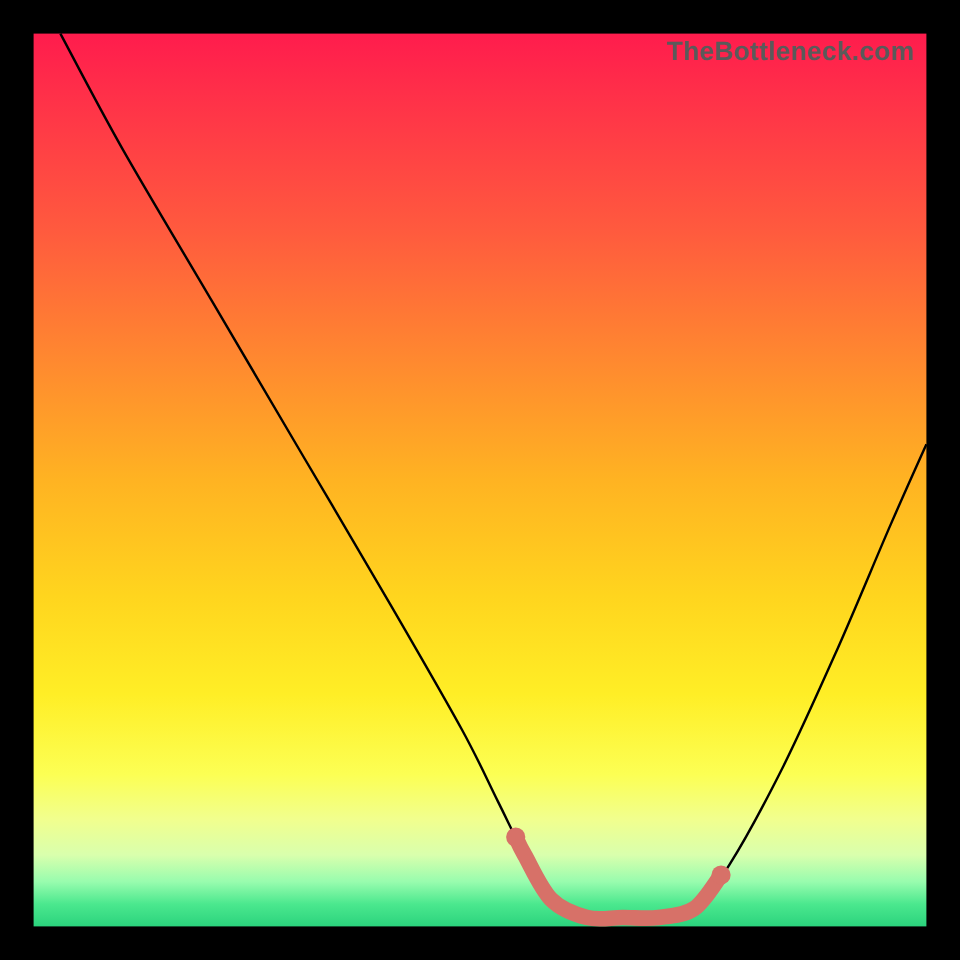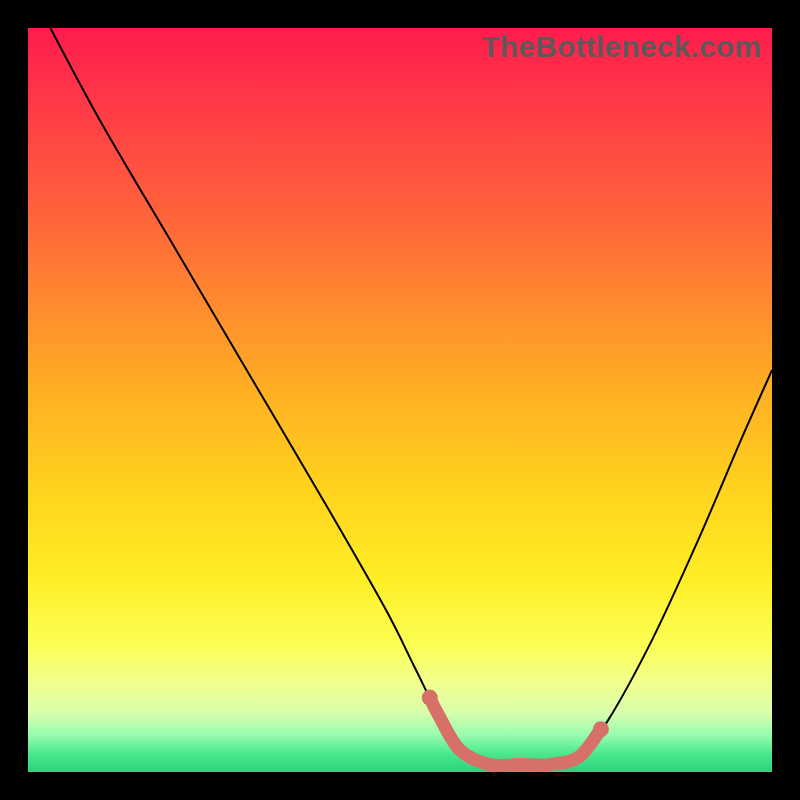--- a/index.html
+++ b/index.html
@@ -40,21 +40,21 @@
       #98fcae 95%,
       #4be88e 97.5%,
       #2bd37d 100%
     );
   }
   .watermark {
     position: absolute;
     top: 2px;
     right: 10px;
     color: #5a5a5a;
-    font-size: 30px;
+    font-size: 22px;
     font-weight: 600;
     letter-spacing: 0.2px;
     z-index: 5;
   }
   svg.curve {
     position: absolute;
     left: 0;
     top: 0;
     width: 744px;
     height: 744px;

